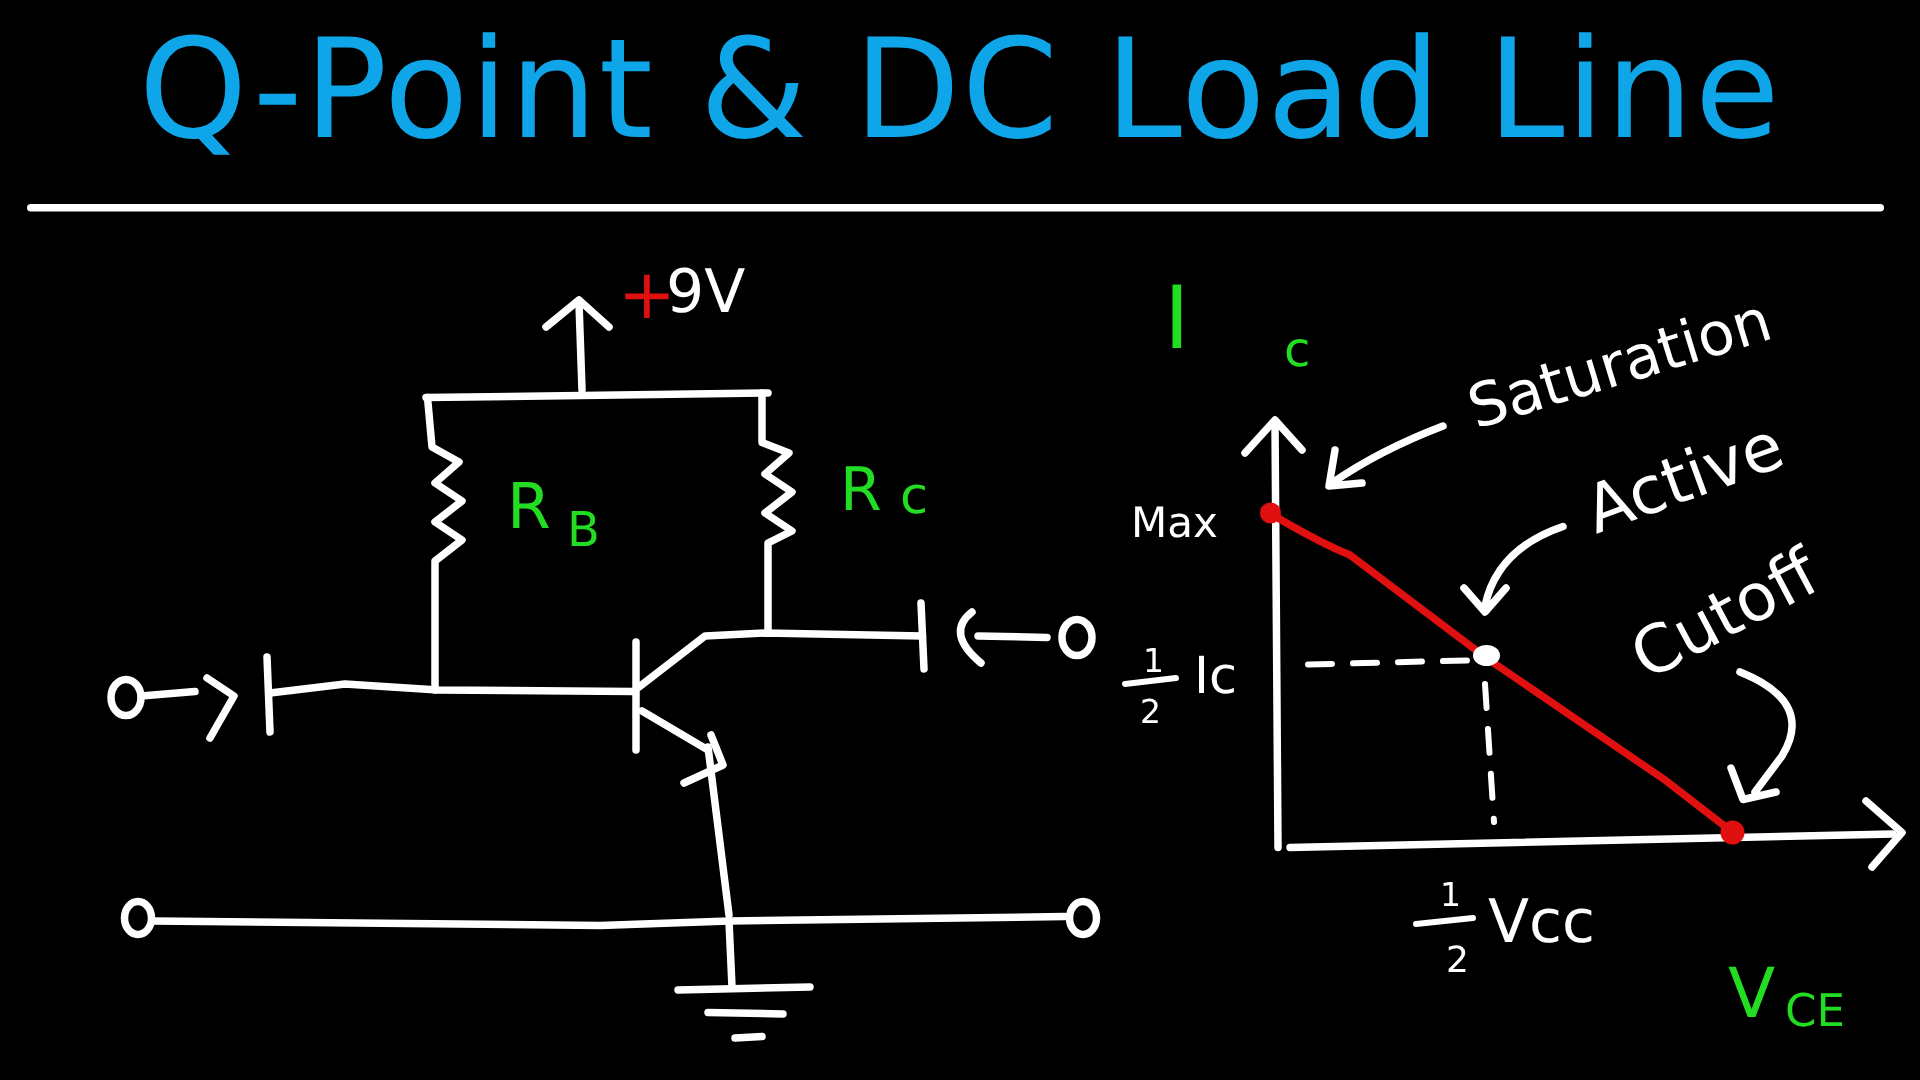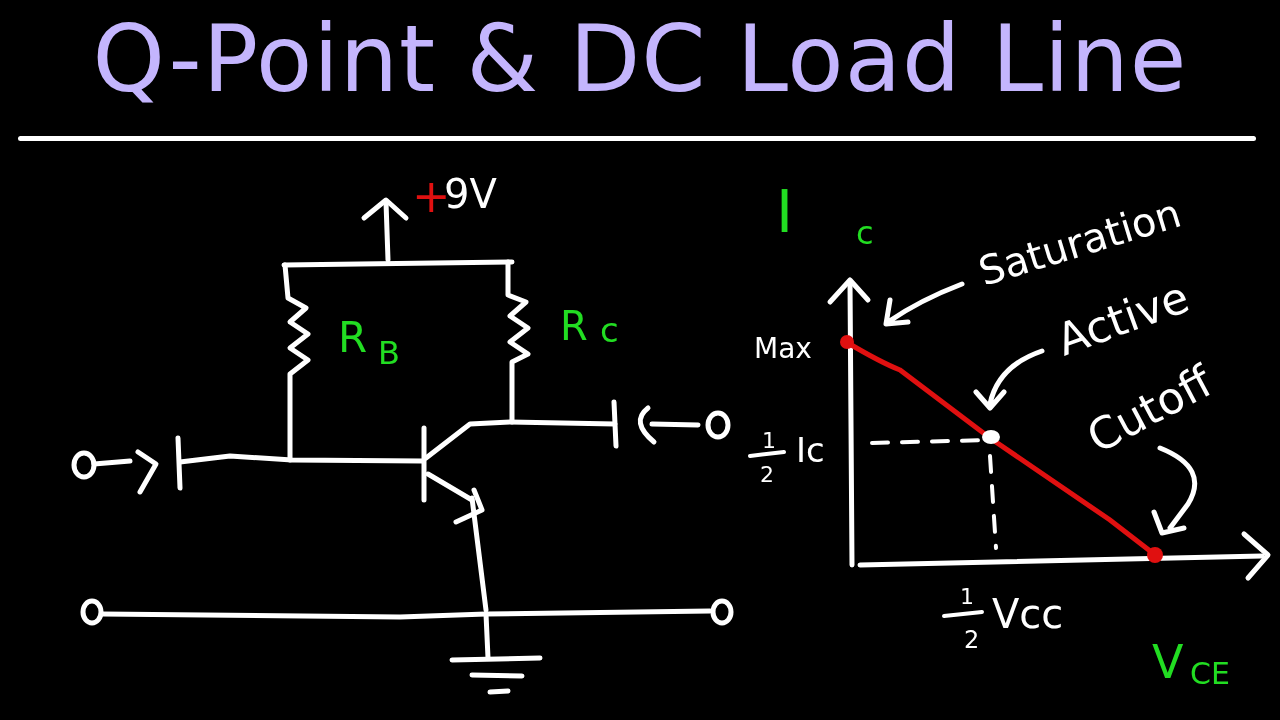--- a/index.html
+++ b/index.html
@@ -1,17 +1,17 @@
 <!DOCTYPE html>
 <html><head>
 <meta charset="utf-8">
 <style>
   html,body{margin:0;padding:0;background:#000;}
   body{width:1280px;height:720px;position:relative;overflow:hidden;font-family:"DejaVu Sans",sans-serif;}
-  #title{position:absolute;left:0;top:0;width:1280px;height:118px;display:flex;align-items:center;justify-content:center;color:#c4b5fd;font-size:92px;letter-spacing:1px;font-family:"DejaVu Sans",sans-serif;}
+  #title{position:absolute;left:0;top:0;width:1280px;height:118px;display:flex;align-items:center;justify-content:center;color:#0ea5e9;font-size:92px;letter-spacing:1px;font-family:"DejaVu Sans",sans-serif;}
   #rule{position:absolute;left:18px;top:136px;width:1238px;height:5px;background:#fff;border-radius:3px;}
   svg{position:absolute;left:0;top:0;}
   .hand{font-family:"DejaVu Sans",sans-serif;}
 </style>
 </head>
 <body>
 
 <div id="title">Q-Point &amp; DC Load Line</div>
 <div id="rule"></div>
 

